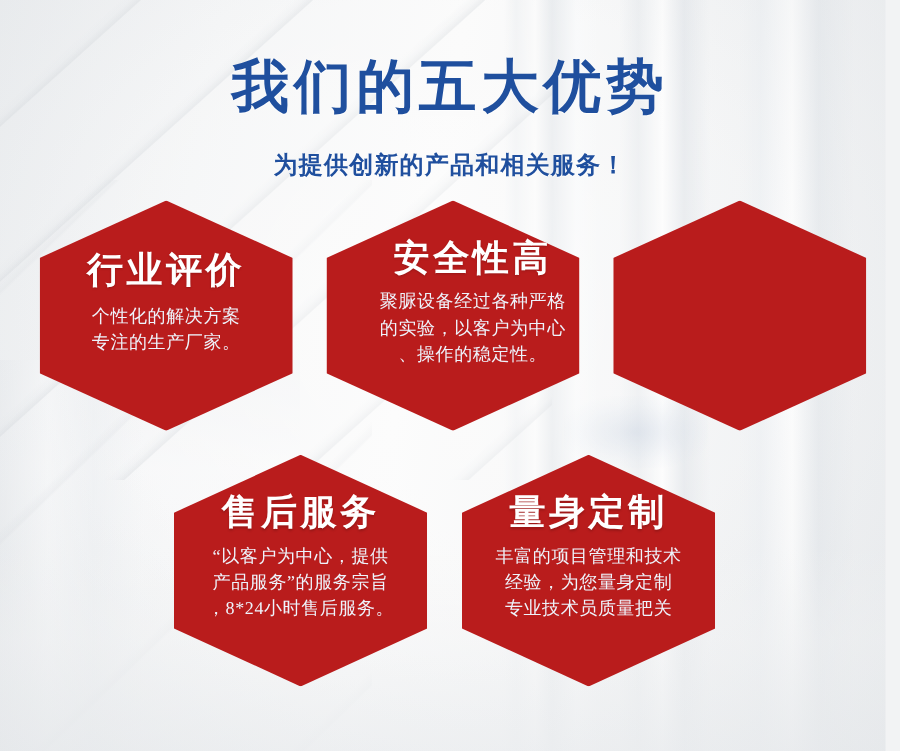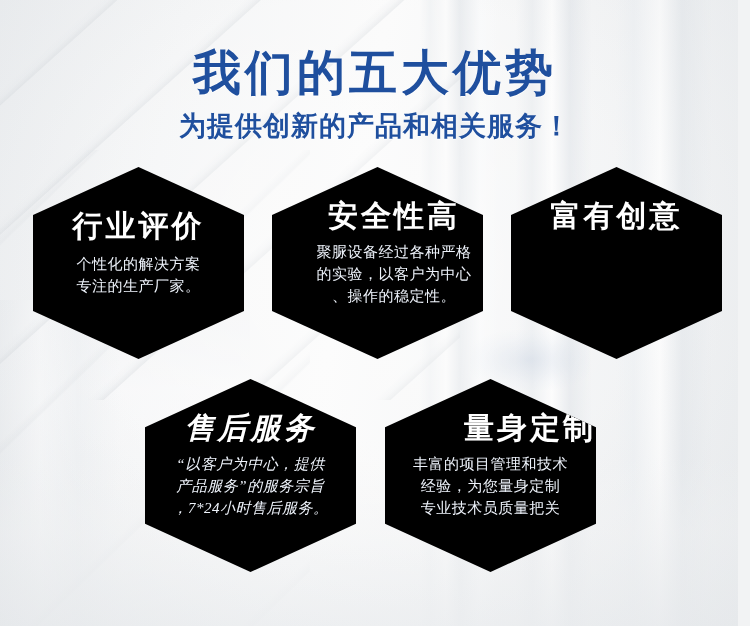--- a/index.html
+++ b/index.html
@@ -152,37 +152,37 @@
     padding-top: 44px;
     font-size: 48px;
     line-height: 58px;
     letter-spacing: 4px;
     font-weight: 700;
     color: #1f4f9e;
     font-family: "Liberation Serif", "DejaVu Serif", serif;
     text-shadow: 0 1px 0 rgba(255,255,255,.75);
   }
   .subtitle {
-    margin: 0;
+    margin: 12px;
     padding-top: 8px;
-    font-size: 27px;
+    font-size: 20px;
     line-height: 32px;
     letter-spacing: 1px;
     font-weight: 700;
     color: #1f4f9e;
     font-family: "Liberation Serif", "DejaVu Serif", serif;
     text-shadow: 0 1px 0 rgba(255,255,255,.7);
   }
 
   
   .hexes { position: absolute; inset: 0; z-index: 4; }
 
   .hex {
     position: absolute;
-    background: #000000;
+    background: #b91c1c;
     -webkit-clip-path: polygon(50% 0%, 100% 25%, 100% 75%, 50% 100%, 0% 75%, 0% 25%);
     clip-path: polygon(50% 0%, 100% 25%, 100% 75%, 50% 100%, 0% 75%, 0% 25%);
     box-sizing: border-box;
     text-align: center;
     color: #ffffff;
   }
   .hex .h-title {
     display: block;
     font-size: 30px;
     line-height: 34px;
@@ -200,36 +200,36 @@
     color: #eef3fb;
     font-family: "Liberation Serif", "DejaVu Serif", serif;
     white-space: pre-line;
   }
 
   
   #hex-1 { left: 33px;  top: 167px; width: 211px; height: 192px; }
   #hex-2 { left: 272px; top: 167px; width: 211px; height: 192px; padding-left: 33px; }
   #hex-3 { left: 511px; top: 167px; width: 211px; height: 192px; }
   
-  #hex-4 { left: 145px; top: 379px; width: 211px; height: 193px; font-style: italic; }
+  #hex-4 { left: 145px; top: 379px; width: 211px; height: 193px; }
   #hex-5 { left: 385px; top: 379px; width: 211px; height: 193px; }
 
   #hex-1 .h-title { padding-top: 42px; }
   #hex-1 .h-desc  { padding-top: 10px; }
 
   #hex-2 .h-title { padding-top: 32px; }
   #hex-2 .h-desc  { padding-top: 8px; }
 
   #hex-3 .h-title { padding-top: 32px; }
   #hex-3 .h-desc  { padding-top: 8px; }
 
   #hex-4 .h-title { padding-top: 32px; }
   #hex-4 .h-desc  { padding-top: 8px; }
 
-  #hex-5 .h-title { padding-top: 32px; text-align: right; }
+  #hex-5 .h-title { padding-top: 32px; }
   #hex-5 .h-desc  { padding-top: 8px; }
 </style>
 </head>
 <body>
 
 <div id="banner">
 
   <div class="bg-base"></div>
   <div class="bg-cols"></div>
   <div class="bg-cols-left"></div>
@@ -253,28 +253,27 @@
     </div>
 
     <div class="hex" id="hex-2">
       <span class="h-title">安全性高</span>
       <span class="h-desc">聚脲设备经过各种严格
 的实验，以客户为中心
 、操作的稳定性。</span>
     </div>
 
     <div class="hex" id="hex-3">
-      <span class="h-title">富有创意</span>
     </div>
 
     <div class="hex" id="hex-4">
       <span class="h-title">售后服务</span>
       <span class="h-desc">“以客户为中心，提供
 产品服务”的服务宗旨
-，7*24小时售后服务。</span>
+，8*24小时售后服务。</span>
     </div>
 
     <div class="hex" id="hex-5">
       <span class="h-title">量身定制</span>
       <span class="h-desc">丰富的项目管理和技术
 经验，为您量身定制
 专业技术员质量把关</span>
     </div>
 
   </div>

